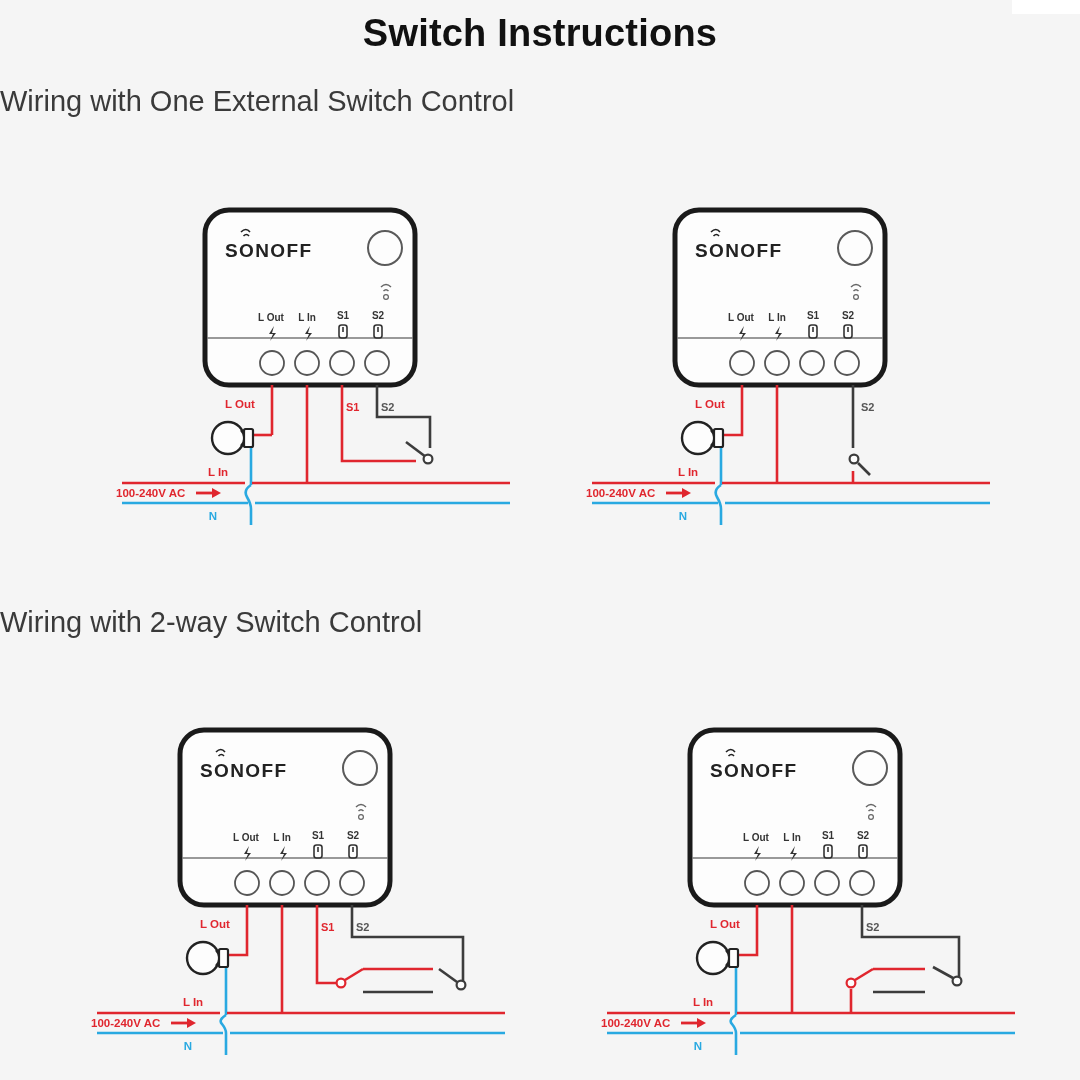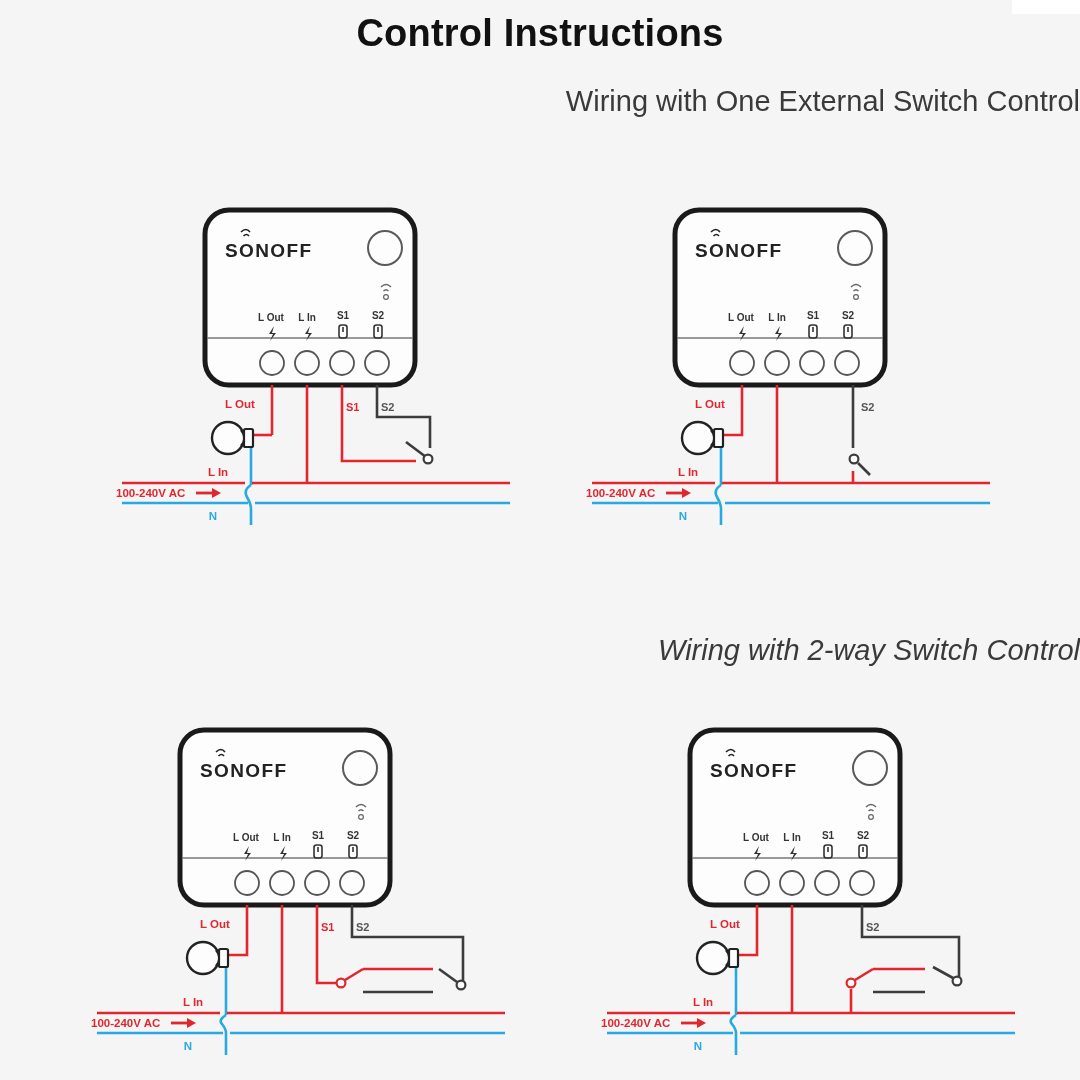--- a/index.html
+++ b/index.html
@@ -10,34 +10,34 @@
     position:relative;overflow:hidden;
   }
   .corner-white{
     position:absolute;top:0;right:0;width:68px;height:14px;background:#ffffff;
   }
   .page-title{
     position:absolute;top:12px;left:0;width:1080px;text-align:center;
     font-size:38px;font-weight:bold;color:#111;letter-spacing:.2px;
   }
   .section-subtitle{
-    position:absolute;left:0;width:1080px;text-align:right;
+    position:absolute;left:0;width:1080px;text-align:left;
     font-size:29px;font-weight:400;color:#3a3a3a;
   }
   #sub1{top:85px;}
-  #sub2{top:634px;font-style:italic;}
+  #sub2{top:606px;}
   .diagram{position:absolute;text-align:center;}
   svg{display:block;}
 </style>
 </head>
 <body>
 
 <div class="corner-white"></div>
 
-<div class="page-title">Control Instructions</div>
+<div class="page-title">Switch Instructions</div>
 
 <div class="section-subtitle" id="sub1">Wiring with One External Switch Control</div>
 
 <div class="diagram" style="left:100px;top:195px;">
 <svg width="420" height="340" viewBox="0 0 420 340" xmlns="http://www.w3.org/2000/svg">
 
   <g>
     <rect x="105" y="15" width="210" height="175" rx="24" ry="24" fill="#fdfdfd" stroke="#1a1a1a" stroke-width="5"></rect>
     <line x1="107" y1="143" x2="313" y2="143" stroke="#777" stroke-width="1.6"></line>
 

